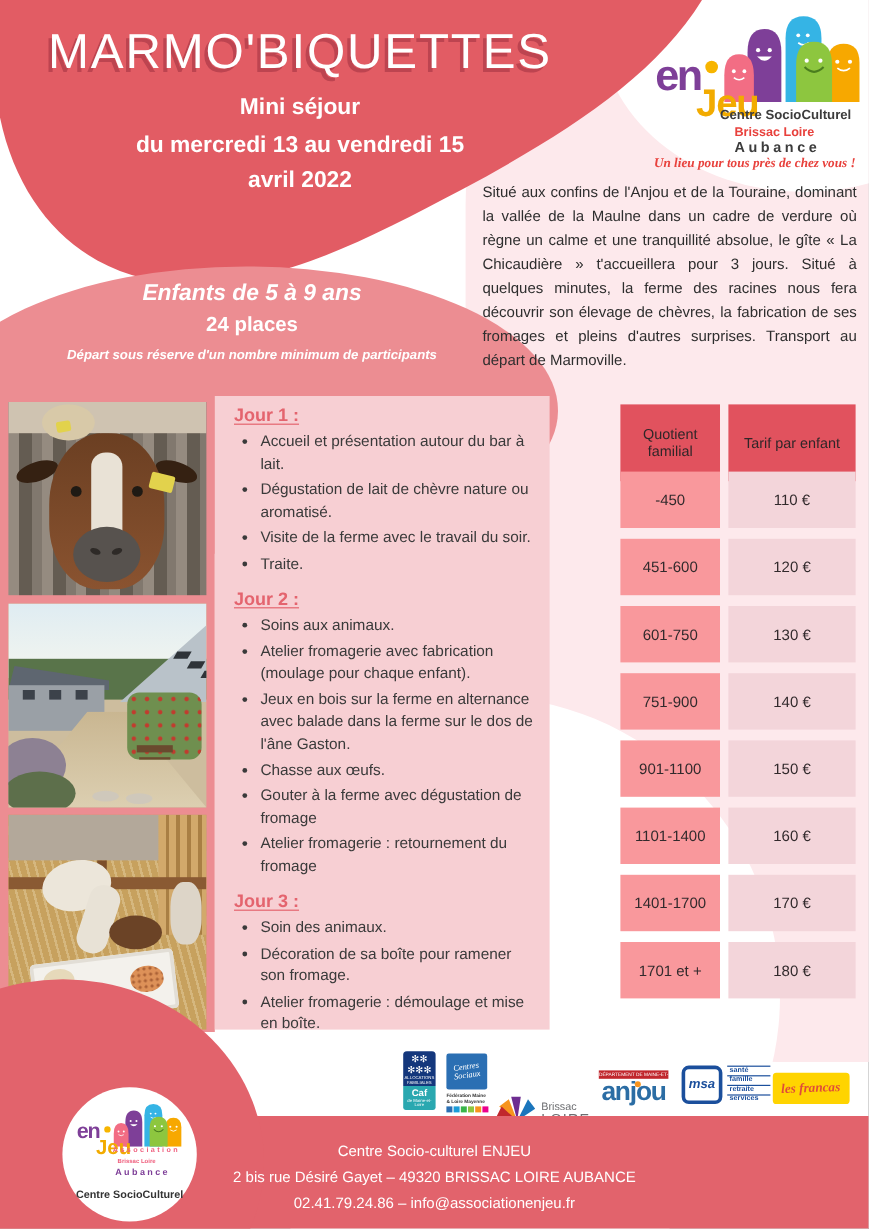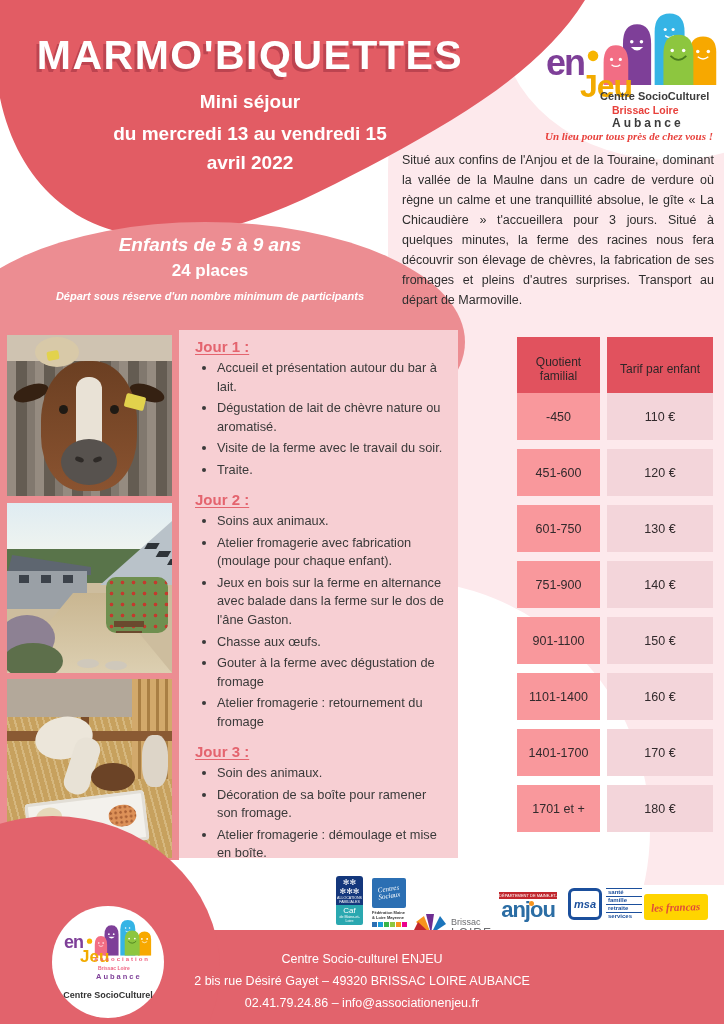--- a/index.html
+++ b/index.html
@@ -16,21 +16,21 @@
   .blob-top{position:absolute;left:0;top:0;z-index:4;}
   .audience-ellipse{position:absolute;left:-55px;top:222px;width:520px;height:240px;
             background:#ec8d92;border-radius:50%;z-index:5;}
   .footer-band{position:absolute;left:0;top:930px;width:724px;height:94px;
             background:#e2636c;z-index:11;}
   .footer-blob{position:absolute;left:-115px;top:816px;width:335px;height:305px;
             background:#e2636c;border-radius:50%;z-index:12;}
 
   
   .hero{position:absolute;left:0;top:22px;width:500px;text-align:center;z-index:10;color:#fff;}
-  .hero h1{margin:12px;font-size:41px;letter-spacing:1.5px;font-weight:bold;
+  .hero h1{margin:0;font-size:41px;letter-spacing:1.5px;font-weight:normal;
            text-shadow:-3px 3px 0 #bd4450;line-height:1.05;}
   .hero .sub{margin-top:14px;font-size:19px;font-weight:bold;}
   .hero .dates{margin-top:6px;font-size:19px;font-weight:bold;line-height:29px;}
 
   
   .audience{position:absolute;left:0;top:234px;width:420px;text-align:center;color:#fff;z-index:6;}
   .audience .a1{font-size:19px;font-weight:bold;font-style:italic;}
   .audience .a2{font-size:17px;font-weight:bold;margin-top:5px;}
   .audience .a3{font-size:11px;font-weight:bold;font-style:italic;margin-top:9px;}
 
@@ -127,21 +127,21 @@
           font-family:"Liberation Serif",serif;font-style:italic;font-weight:bold;font-size:11px;color:#e8413c;}
 
   
   .partners{position:absolute;left:0;top:872px;width:724px;height:58px;z-index:11;}
   .caf{position:absolute;left:336px;top:4px;width:27px;}
   .caf-top{background:#14377c;border-radius:3px 3px 0 0;color:#fff;text-align:center;padding:2px 0 1px;}
   .caf-fig{font-size:8px;line-height:9px;color:#fff;}
   .caf-fig:before{content:"✻✻\A✻✻✻";white-space:pre;}
   .caf-label{font-size:3.6px;line-height:4px;}
   .caf-band{background:#2aa8b0;color:#fff;text-align:center;border-radius:0 0 2px 2px;padding:1px 0 2px;}
-  .caf-name{font-size:8px;font-weight:normal;line-height:9px;}
+  .caf-name{font-size:8px;font-weight:bold;line-height:9px;}
   .caf-sub{font-size:3.6px;line-height:4px;}
   .cs{position:absolute;left:372px;top:6px;width:40px;}
   .cs-box{width:34px;height:30px;background:#2b6fb3;border-radius:2px;display:flex;align-items:center;justify-content:center;}
   .cs-script{font-family:"Liberation Serif",serif;font-style:italic;font-size:7px;color:#fff;transform:rotate(-8deg);text-align:center;line-height:7px;}
   .cs-sub{font-size:4px;color:#333;font-weight:bold;margin-top:2px;line-height:5px;width:34px;}
   .cs-squares{display:flex;gap:1px;margin-top:2px;}
   .cs-squares i{width:5px;height:5px;display:block;}
   .brissac{position:absolute;left:414px;top:8px;display:flex;align-items:center;margin-top:32px;}
   .br-txt{margin-left:3px;color:#6d6e71;}
   .br-l1{font-size:9px;line-height:10px;}

